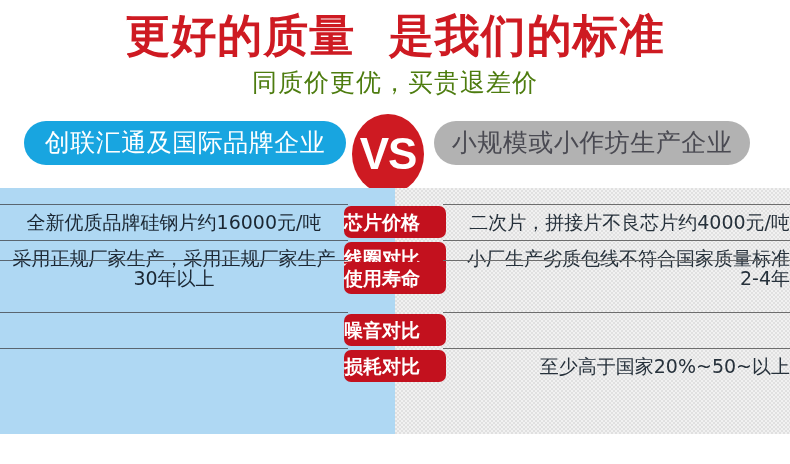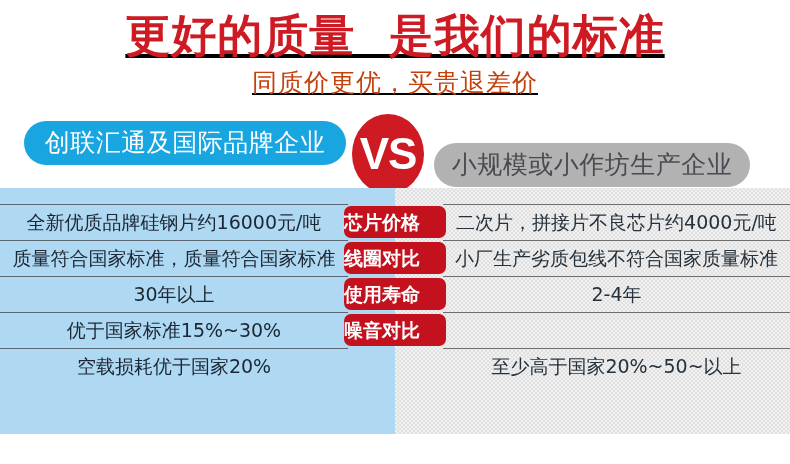--- a/index.html
+++ b/index.html
@@ -22,36 +22,35 @@
     background: #ffffff;
   }
 
   
   .headline-wrap {
     position: absolute;
     left: 0;
     top: 10px;
     width: 790px;
     text-align: center;
-    text-decoration: underline;
   }
   .headline {
     font-size: 45px;
     line-height: 52px;
     font-weight: bold;
     color: #CE1A22;
     letter-spacing: 1px;
     white-space: pre;
     font-family: "DejaVu Sans", "Liberation Sans", sans-serif;
   }
   .subheadline {
     margin-top: 6px;
     font-size: 25px;
     line-height: 30px;
-    color: #c2410c;
+    color: #4d7c0f;
     letter-spacing: 1px;
     font-family: "DejaVu Sans", "Liberation Sans", sans-serif;
   }
 
   
   .vs-row {
     position: absolute;
     left: 0;
     top: 118px;
     width: 790px;
@@ -74,21 +73,20 @@
     left: 24px;
     width: 322px;
     background: #18A5E0;
     color: #ffffff;
   }
   .pill-right {
     left: 434px;
     width: 316px;
     background: #B2B2B2;
     color: #4A4A52;
-    margin-top: 22px;
   }
   .vs-badge {
     position: absolute;
     left: 352px;
     top: -4px;
     width: 72px;
     height: 80px;
     border-radius: 50%;
     background: #CE1A22;
     color: #ffffff;
@@ -173,21 +171,21 @@
     white-space: nowrap;
     font-family: "DejaVu Sans", "Liberation Sans", sans-serif;
   }
   .cell-right {
     position: absolute;
     left: 443px;
     top: 1px;
     width: 347px;
     height: 35px;
     line-height: 35px;
-    text-align: center;
+    text-align: right;
     font-size: 19px;
     color: #26313B;
     white-space: nowrap;
     font-family: "DejaVu Sans", "Liberation Sans", sans-serif;
   }
   .cell-mid {
     position: absolute;
     left: 344px;
     top: 2px;
     width: 102px;
@@ -226,39 +224,38 @@
         <div class="row" style="top: 16px;">
           <div class="divider-l"></div>
           <div class="divider-r"></div>
           <div class="cell-left">全新优质品牌硅钢片约16000元/吨</div>
           <div class="cell-mid">芯片价格</div>
           <div class="cell-right">二次片，拼接片不良芯片约4000元/吨</div>
         </div>
         <div class="row" style="top: 52px;">
           <div class="divider-l"></div>
           <div class="divider-r"></div>
-          <div class="cell-left">质量符合国家标准，质量符合国家标准</div>
+          <div class="cell-left">采用正规厂家生产，采用正规厂家生产</div>
           <div class="cell-mid">线圈对比</div>
           <div class="cell-right">小厂生产劣质包线不符合国家质量标准</div>
         </div>
-        <div class="row" style="top: 88px;">
+        <div class="row" style="top: 72px;">
           <div class="divider-l"></div>
           <div class="divider-r"></div>
           <div class="cell-left">30年以上</div>
           <div class="cell-mid">使用寿命</div>
           <div class="cell-right">2-4年</div>
         </div>
         <div class="row" style="top: 124px;">
           <div class="divider-l"></div>
           <div class="divider-r"></div>
-          <div class="cell-left">优于国家标准15%~30%</div>
           <div class="cell-mid">噪音对比</div>
         </div>
         <div class="row" style="top: 160px;">
           <div class="divider-l"></div>
           <div class="divider-r"></div>
-          <div class="cell-left">空载损耗优于国家20%</div>
+          <div class="cell-mid">损耗对比</div>
           <div class="cell-right">至少高于国家20%~50~以上</div>
         </div>
       </div>
   </div>
 
 </div>
 
 </body></html>

